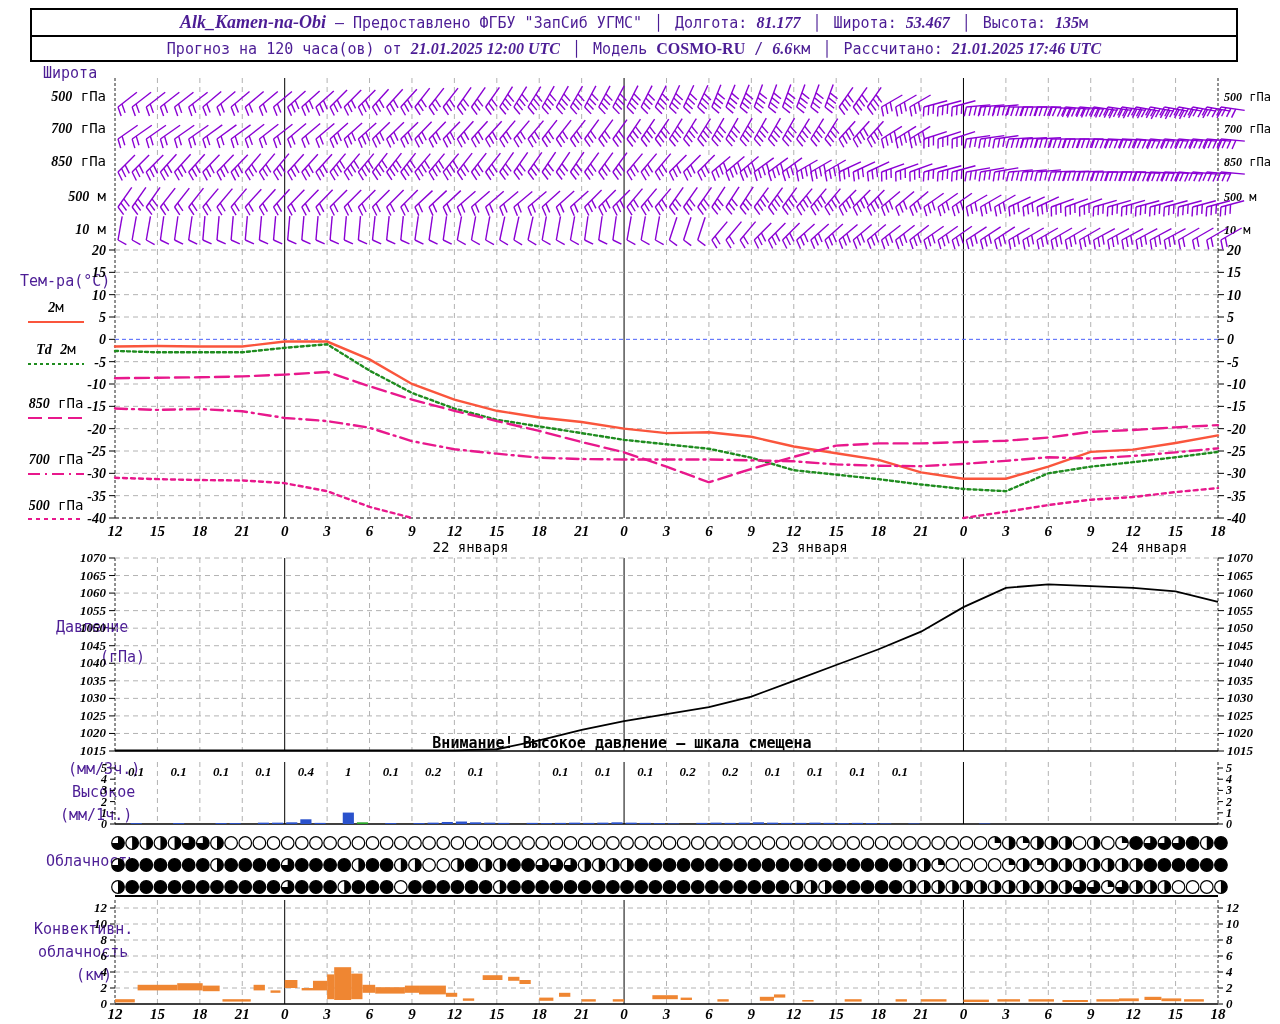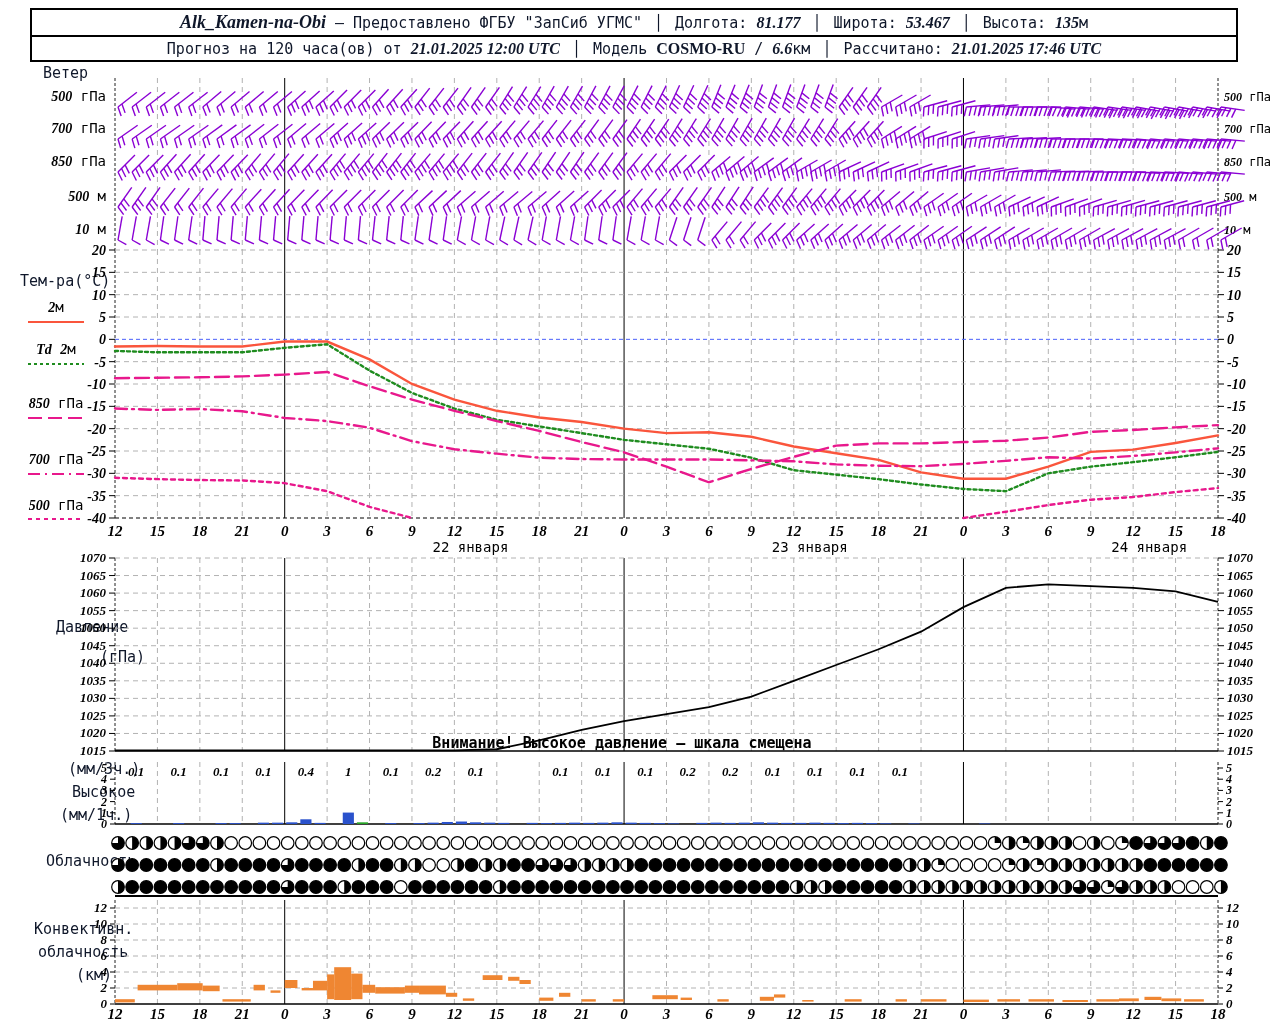--- a/index.html
+++ b/index.html
@@ -1,17 +1,17 @@
 <!DOCTYPE html>
 <html><head>
 <meta charset="utf-8">
 <style>
   html,body{margin:0;padding:0;background:#fff;}
   #root{position:relative;width:1280px;height:1024px;background:#fff;overflow:hidden;
-        font-family:"DejaVu Sans Mono",monospace;color:#0f172a;}
+        font-family:"DejaVu Sans Mono",monospace;color:#4c1d95;}
   #header-box{position:absolute;left:30px;top:8px;width:1204px;border:2px solid #000;background:#fff;}
   .hrow{padding:2px 8px;text-align:center;white-space:nowrap;}
   .hrow1{border-bottom:2px solid #000;}
   .h-plain{font:15px "DejaVu Sans Mono",monospace;}
   .h-name{font:italic 700 18px "Liberation Serif",serif;}
   .h-num{font:italic 700 16px "Liberation Serif",serif;}
   .h-model{font:700 16px "Liberation Serif",serif;}
   .h-sep{font:15px "DejaVu Sans Mono",monospace;padding:0 3px;}
   .lbl{position:absolute;font:15px "DejaVu Sans Mono",monospace;white-space:nowrap;}
   #chart-svg{position:absolute;left:0;top:0;}
@@ -29,21 +29,21 @@
 </style>
 </head>
 <body>
 
 <div id="root">
   <div id="header-box">
     <div class="hrow hrow1" id="header-line1"><span class="h-name">Alk_Kamen-na-Obi</span><span class="h-plain"> – Предоставлено ФГБУ "ЗапСиб УГМС" </span><span class="h-sep">│</span><span class="h-plain"> Долгота: </span><span class="h-num">81.177</span><span class="h-sep"> │</span><span class="h-plain"> Широта: </span><span class="h-num">53.467</span><span class="h-sep"> │</span><span class="h-plain"> Высота: </span><span class="h-num">135</span><span class="h-plain">м</span></div>
     <div class="hrow" id="header-line2"><span class="h-plain">Прогноз на 120 часа(ов) от </span><span class="h-num">21.01.2025 12:00 UTC</span><span class="h-sep"> │</span><span class="h-plain"> Модель </span><span class="h-model">COSMO-RU</span><span class="h-plain"> / </span><span class="h-num">6.6</span><span class="h-plain">км </span><span class="h-sep">│</span><span class="h-plain"> Рассчитано: </span><span class="h-num">21.01.2025 17:46 UTC</span></div>
   </div>
 
-  <div class="lbl" style="left:43px;top:64px;">Ветер</div>
+  <div class="lbl" style="left:43px;top:64px;">Широта</div>
   <div class="lbl" style="left:20px;top:272px;">Тем-ра(°C)</div>
   <div class="lbl" style="left:56px;top:618px;">Давление</div>
   <div class="lbl" style="left:74px;top:648px;margin-left:26px;">(гПа)</div>
   <div class="lbl" style="left:68px;top:760px;">(мм/3ч.)</div>
   <div class="lbl" style="left:72px;top:783px;">Высокое</div>
   <div class="lbl" style="left:60px;top:806px;">(мм/1ч.)</div>
   <div class="lbl" style="left:46px;top:852px;">Облачность</div>
   <div class="lbl" style="left:34px;top:920px;">Конвективн.</div>
   <div class="lbl" style="left:38px;top:943px;">облачность</div>
   <div class="lbl" style="left:76px;top:966px;">(км)</div>

